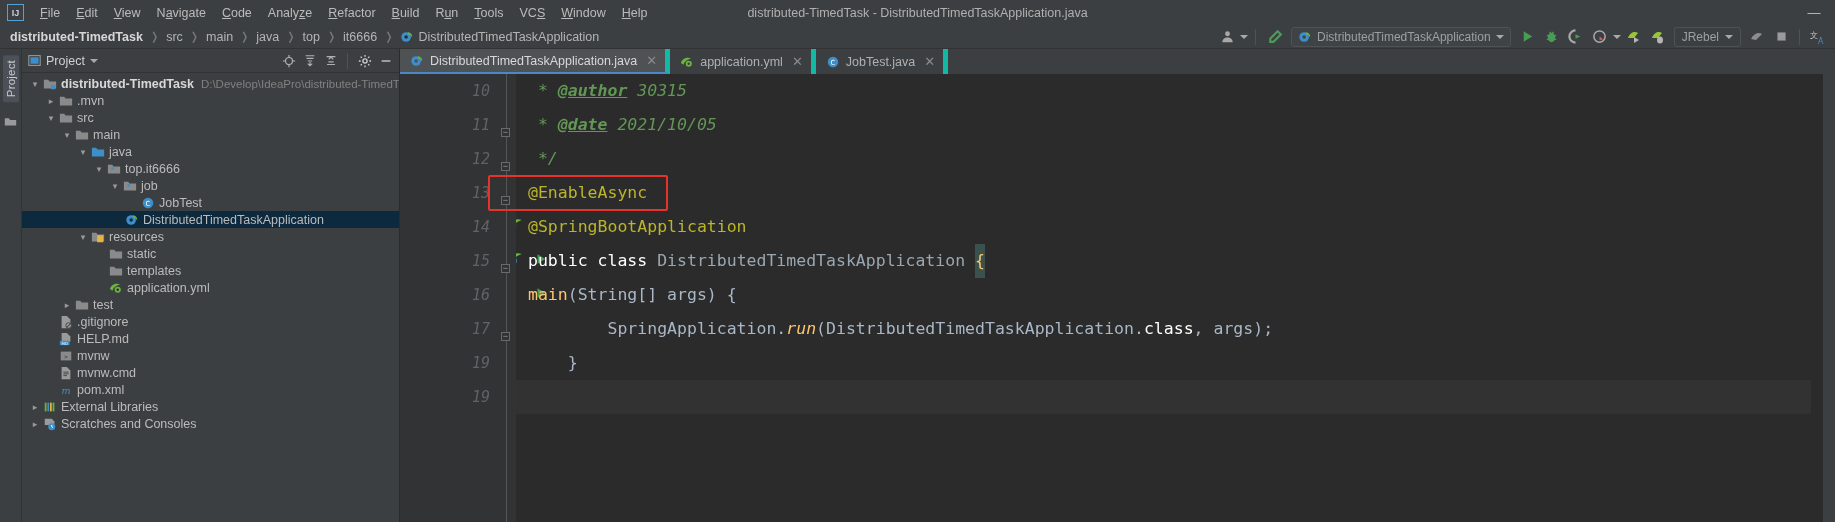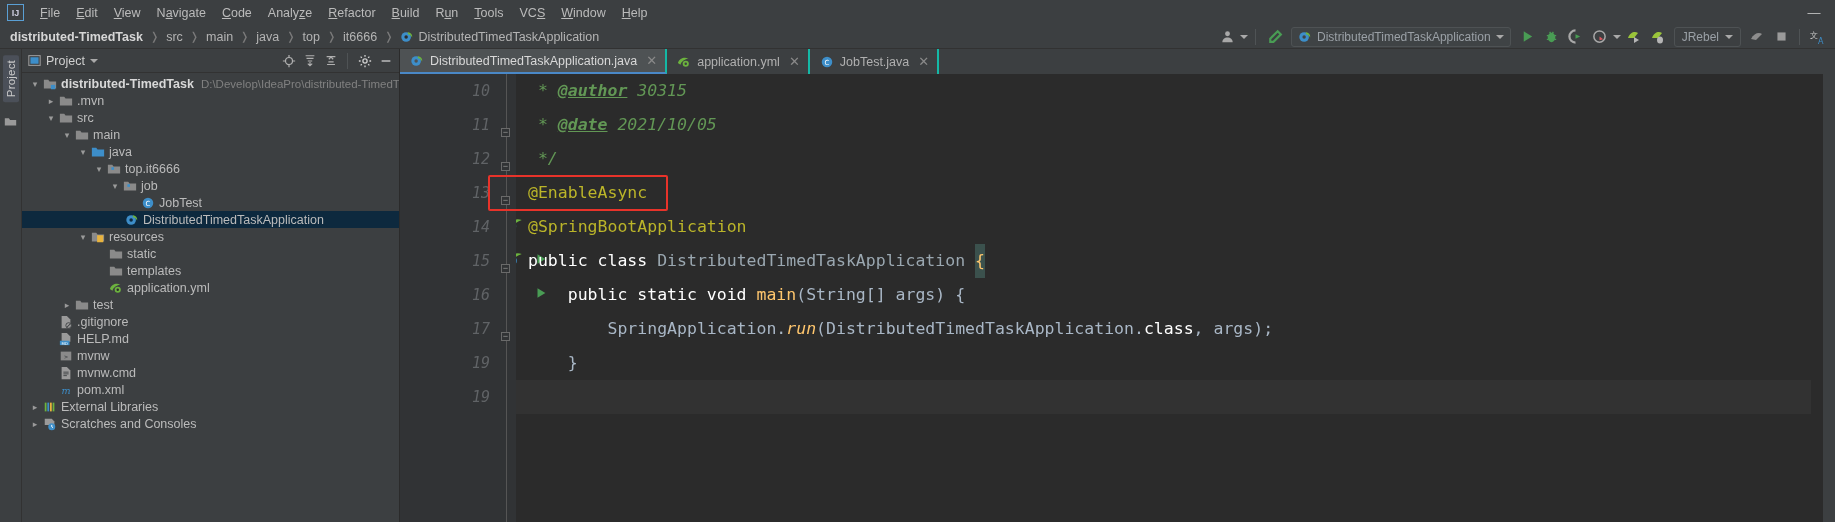--- a/index.html
+++ b/index.html
@@ -101,21 +101,21 @@
   .tree-row .ticon { width: 16px; flex: 0 0 16px; display: flex; align-items: center; justify-content: center; margin-right: 3px;}
   .tree-row .tlabel { }
   .tree-row.bold .tlabel { font-weight: bold; color: #d8d8d8; }
   .tree-row .tpath { color: #808080; margin-left: 7px; font-size: 11.5px; }
 
   
   .editor-area { flex: 1; display: flex; flex-direction: column; min-width: 0; background: #2b2b2b; }
   .tabs { height: 25px; background: #3c3f41; display: flex; align-items: stretch; flex: 0 0 25px; }
   .tab {
     display: flex; align-items: center; gap: 6px; padding: 0 8px 0 10px;
-    font-size: 12.5px; color: #b0b0b0; border-right: 2px solid #14b8a6; cursor: default;
+    font-size: 12.5px; color: #b0b0b0; border-right: 5px solid #14b8a6; cursor: default;
     white-space: nowrap;
   }
   .tab.active { background: #4e5254; color: #d8d8d8; border-bottom: 2px solid #4a88c7; }
   .tab .tab-close { color: #8a8a8a; font-size: 13px; margin-left: 3px; }
 
   .code-wrap { flex: 1; display: flex; min-height: 0; position: relative; background: #2b2b2b; }
   .gutter {
     width: 98px; flex: 0 0 98px; background: #313335; position: relative;
     font-family: "DejaVu Sans Mono", monospace; font-size: 15px; color: #606366;
   }
@@ -170,20 +170,21 @@
     <div class="menu-item">N<u>a</u>vigate</div>
     <div class="menu-item"><u>C</u>ode</div>
     <div class="menu-item">Analy<u>z</u>e</div>
     <div class="menu-item"><u>R</u>efactor</div>
     <div class="menu-item"><u>B</u>uild</div>
     <div class="menu-item">R<u>u</u>n</div>
     <div class="menu-item"><u>T</u>ools</div>
     <div class="menu-item">VC<u>S</u></div>
     <div class="menu-item"><u>W</u>indow</div>
     <div class="menu-item"><u>H</u>elp</div>
+    <div class="win-title">distributed-TimedTask - DistributedTimedTaskApplication.java</div>
     <div class="win-btns">
       <div class="win-btn">—</div>
     </div>
   </div>
 
   <div class="navbar">
     <div class="crumbs">
       <span class="crumb root">distributed-TimedTask</span>
       <span class="crumb-sep">❭</span>
       <span class="crumb">src</span>
@@ -676,21 +677,21 @@
           <div class="line">
             <span class="ann">@EnableAsync</span>
           </div>
           <div class="line">
             <span class="ann">@SpringBootApplication</span>
           </div>
           <div class="line">
             <span class="kw">public </span><span class="kw">class </span><span class="clsname">DistributedTimedTaskApplication </span><span class="brace-hl">{</span>
           </div>
           <div class="line">
-            <span class="kw">    public static void </span><span class="mth">main</span><span class="punc">(String[] args) {</span>
+            <span class="mth">main</span><span class="punc">(String[] args) {</span>
           </div>
           <div class="line">
             <span class="punc">        SpringApplication.</span><span class="mth" style="font-style:italic">run</span><span class="punc">(DistributedTimedTaskApplication.</span><span class="kw">class</span><span class="punc">, args);</span>
           </div>
           <div class="line">
             <span class="punc">    }</span>
           </div>
           <div class="line">
             <span class="ann">}</span><span class="caret-bar"></span>
           </div>

